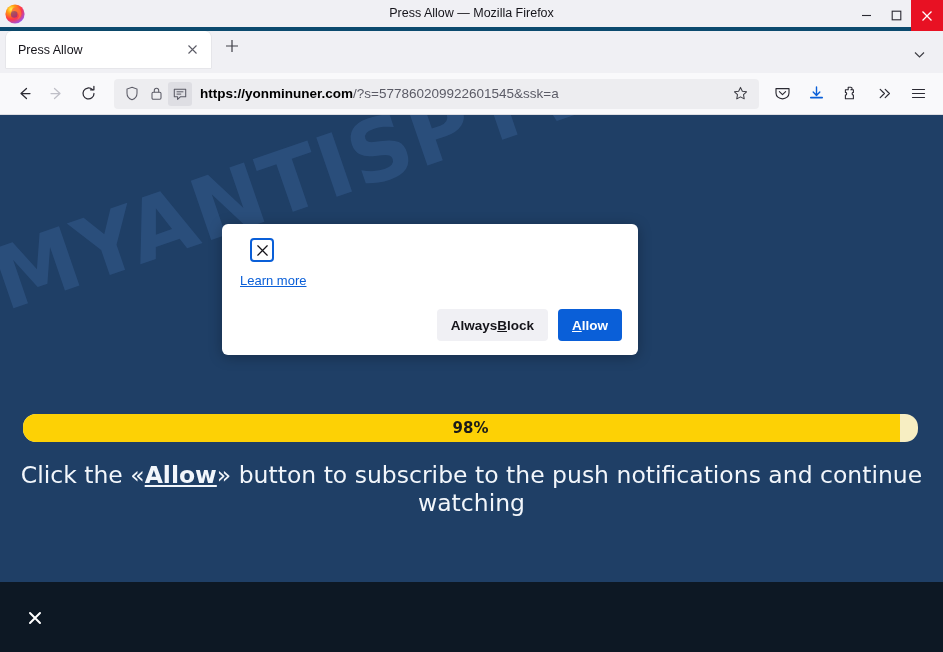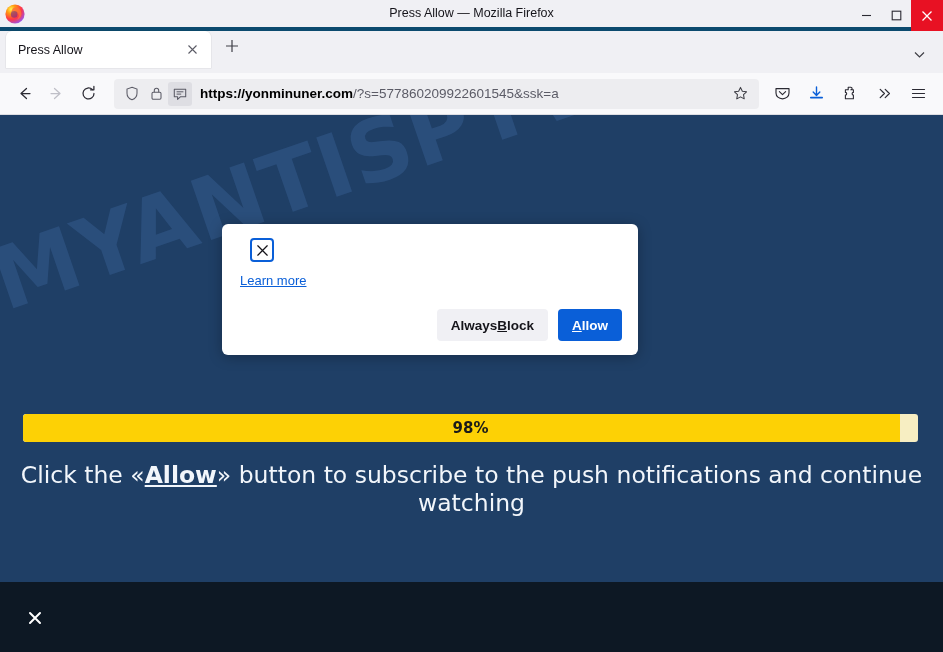--- a/index.html
+++ b/index.html
@@ -462,21 +462,21 @@
             <path d="M2.5 4.5h12M2.5 8.5h12M2.5 12.5h12" stroke="currentColor" stroke-width="1.2" fill="none" stroke-linecap="round"></path>
           </svg>
       </div>
     </div>
   </div>
 
   <div class="viewport" style="background: rgb(31, 63, 102);">
 
     <div class="watermark">MYANTISPYWARE.COM</div>
 
-    <div class="progress-wrap" style="background: rgb(247, 238, 194);">
+    <div class="progress-wrap" style="background: rgb(247, 238, 194); border-radius: 13px;">
       <div class="progress-fill" id="progress-fill" style="width: 98%; background: rgb(253, 209, 5);"></div>
       <div class="progress-label">98%</div>
     </div>
 
     <div class="headline">
       <span>Click the «</span><b>Allow</b><span>» button to subscribe to the push notifications and continue watching</span>
     </div>
 
     <div class="consentbar" style="background: rgb(13, 24, 36);">
       <div class="consent-close">

